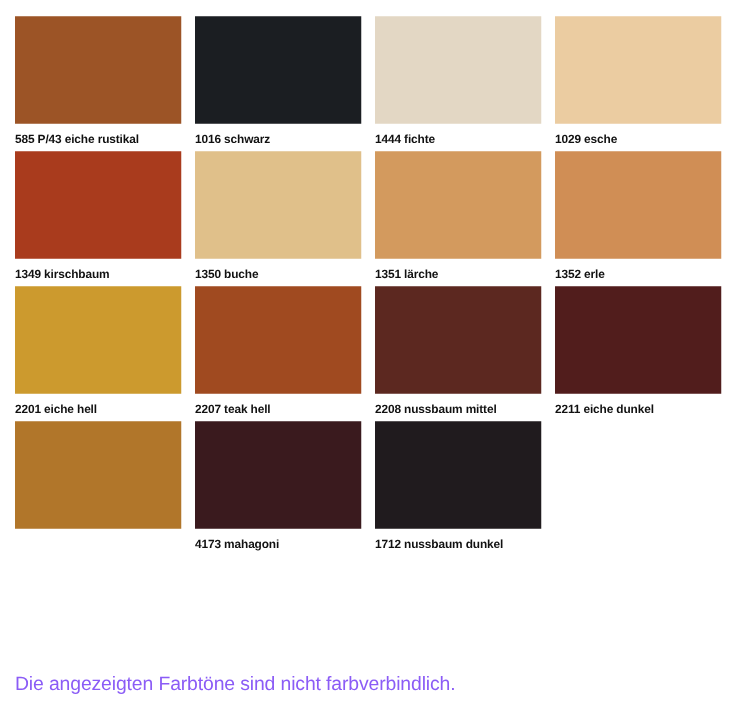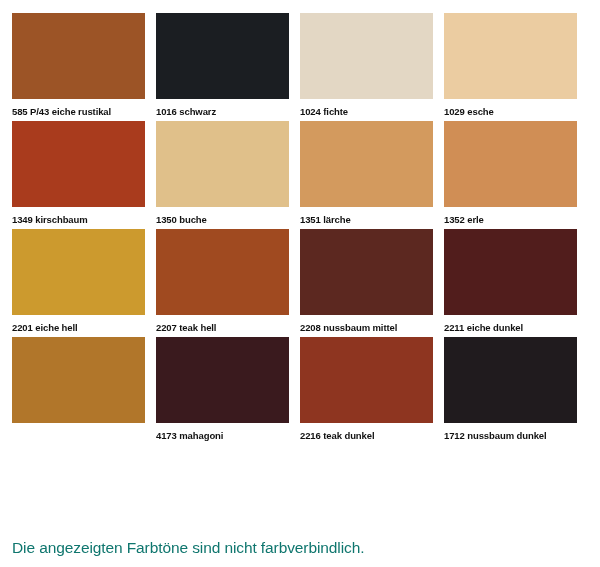--- a/index.html
+++ b/index.html
@@ -50,21 +50,21 @@
     padding-top: 7px;
     white-space: nowrap;
     letter-spacing: -0.1px;
   }
   .caption {
     position: absolute;
     left: 12px;
     top: 538px;
     font-size: 15.5px;
     font-weight: normal;
-    color: #0f766e;
+    color: #8b5cf6;
     line-height: 20px;
     white-space: nowrap;
     letter-spacing: -0.1px;
   }
 </style>
 </head>
 <body>
 
 <div id="swatch-chart">
 
@@ -72,21 +72,21 @@
       <div class="swatch-cell">
         <div class="swatch-chip" style="background: rgb(156, 84, 38);"></div>
         <div class="swatch-label">585 P/43 eiche rustikal</div>
       </div>
       <div class="swatch-cell">
         <div class="swatch-chip" style="background: rgb(27, 30, 34);"></div>
         <div class="swatch-label">1016 schwarz</div>
       </div>
       <div class="swatch-cell">
         <div class="swatch-chip" style="background: rgb(227, 215, 196);"></div>
-        <div class="swatch-label">1024 fichte</div>
+        <div class="swatch-label">1444 fichte</div>
       </div>
       <div class="swatch-cell">
         <div class="swatch-chip" style="background: rgb(235, 204, 161);"></div>
         <div class="swatch-label">1029 esche</div>
       </div>
       <div class="swatch-cell">
         <div class="swatch-chip" style="background: rgb(169, 59, 29);"></div>
         <div class="swatch-label">1349 kirschbaum</div>
       </div>
       <div class="swatch-cell">
@@ -118,24 +118,20 @@
         <div class="swatch-label">2211 eiche dunkel</div>
       </div>
       <div class="swatch-cell">
         <div class="swatch-chip" style="background: rgb(177, 118, 42);"></div>
       </div>
       <div class="swatch-cell">
         <div class="swatch-chip" style="background: rgb(58, 26, 30);"></div>
         <div class="swatch-label">4173 mahagoni</div>
       </div>
       <div class="swatch-cell">
-        <div class="swatch-chip" style="background: rgb(142, 53, 32);"></div>
-        <div class="swatch-label">2216 teak dunkel</div>
-      </div>
-      <div class="swatch-cell">
         <div class="swatch-chip" style="background: rgb(32, 27, 30);"></div>
         <div class="swatch-label">1712 nussbaum dunkel</div>
       </div>
     </div>
 
   <div class="caption">Die angezeigten Farbtöne sind nicht farbverbindlich.</div>
 
 </div>
 
 </body></html>

